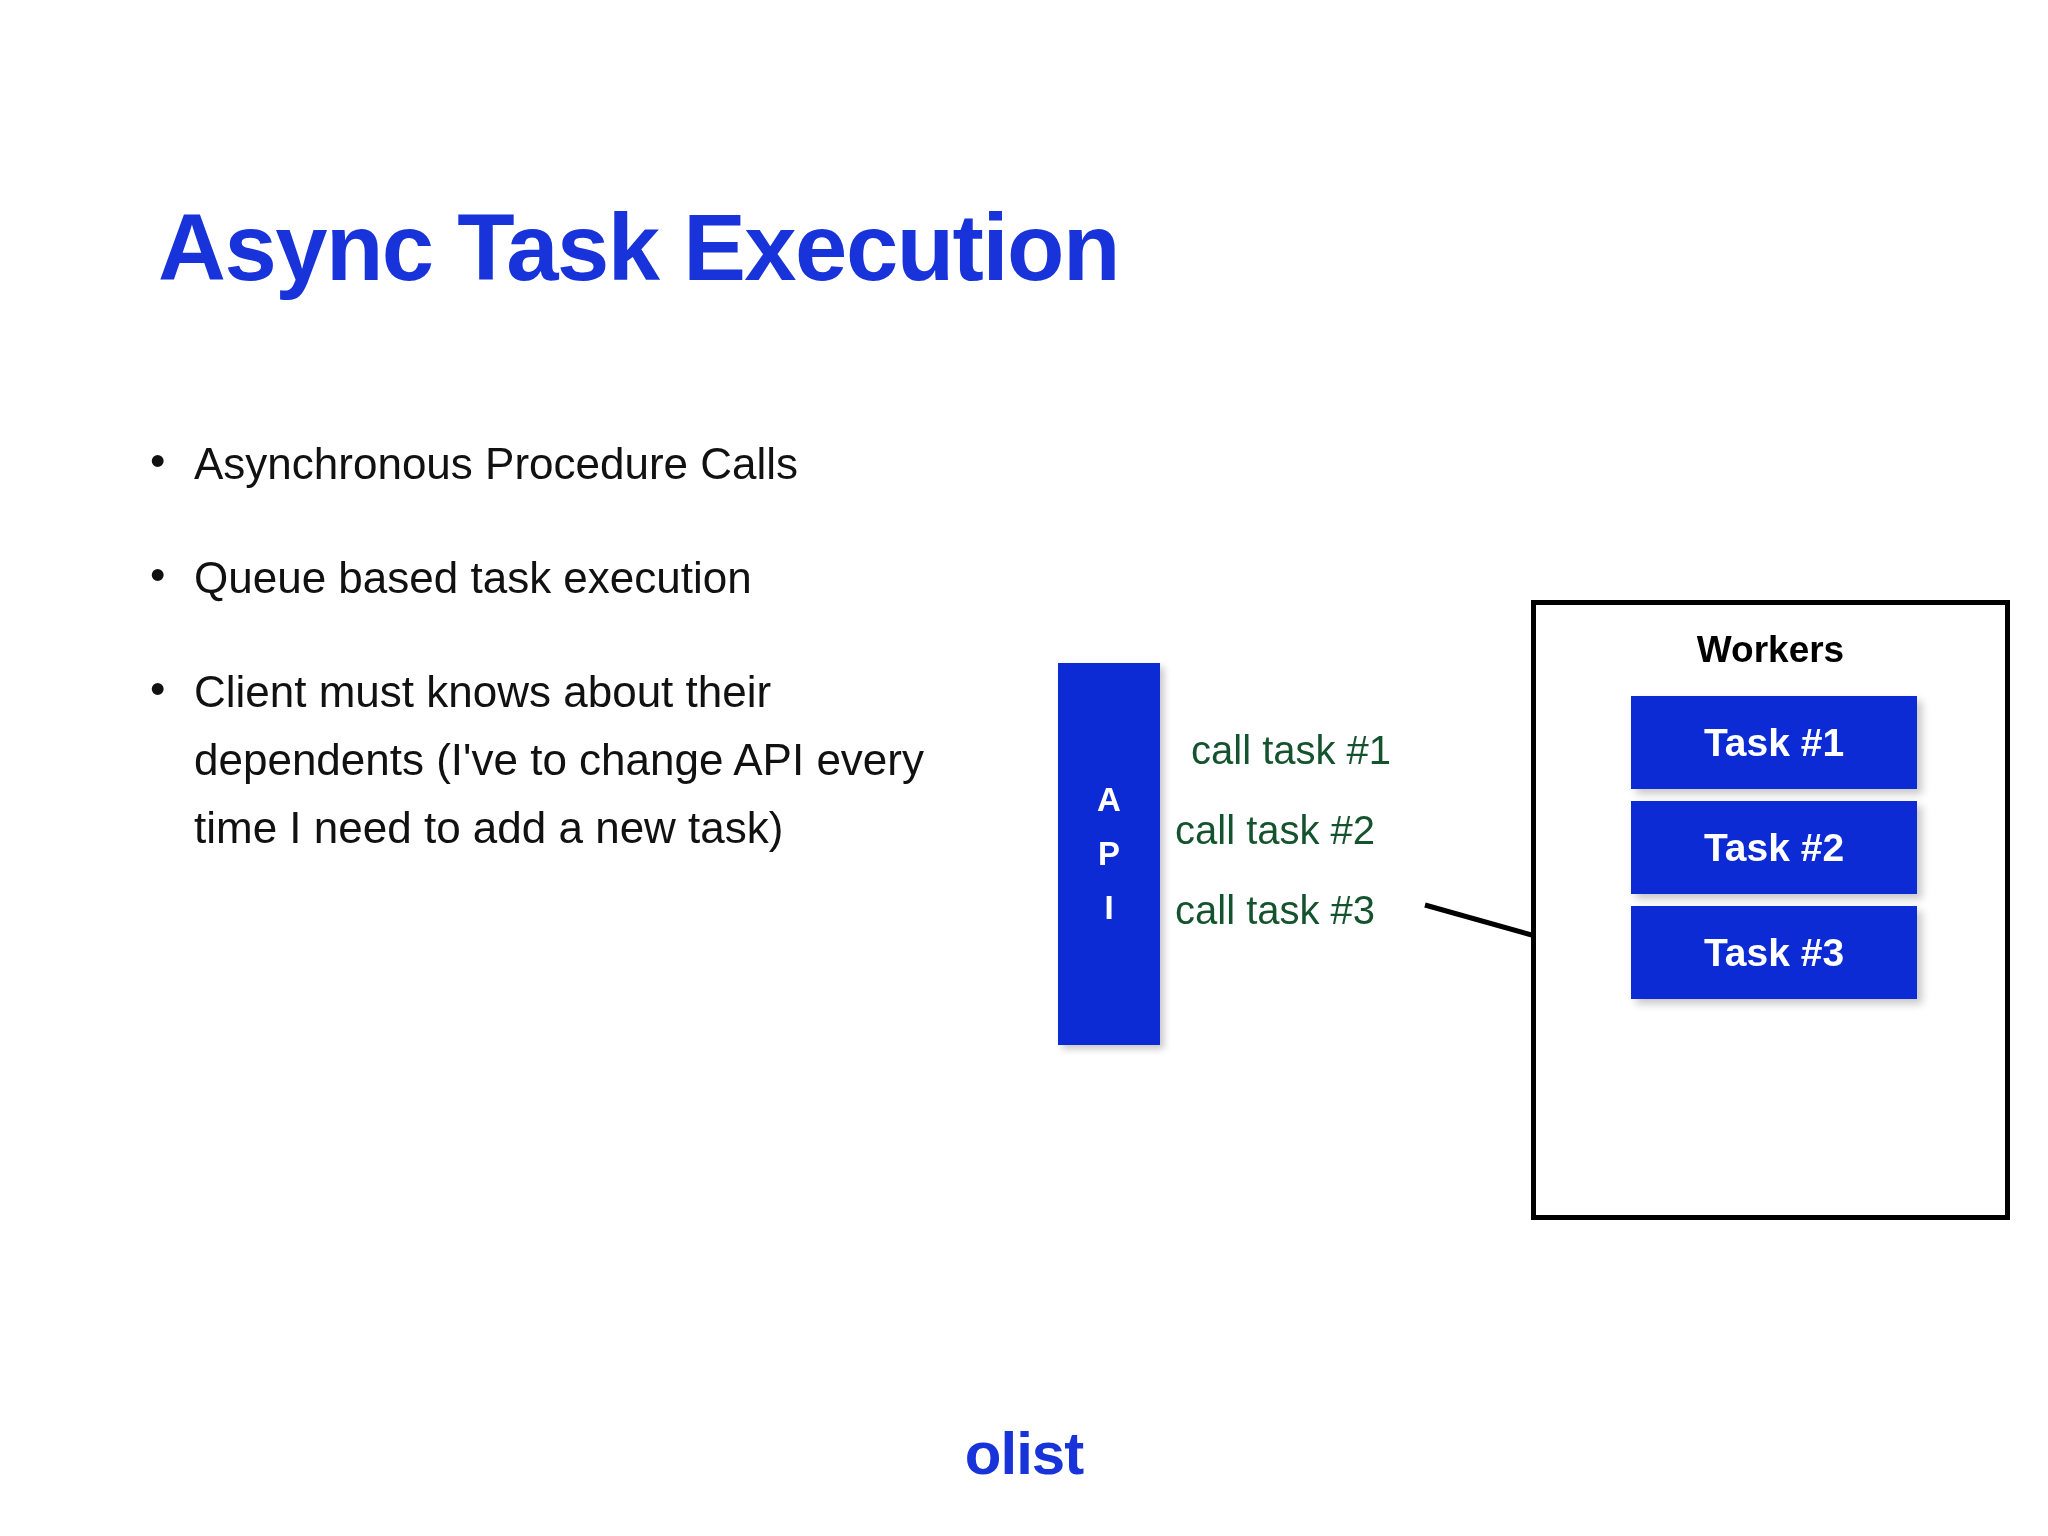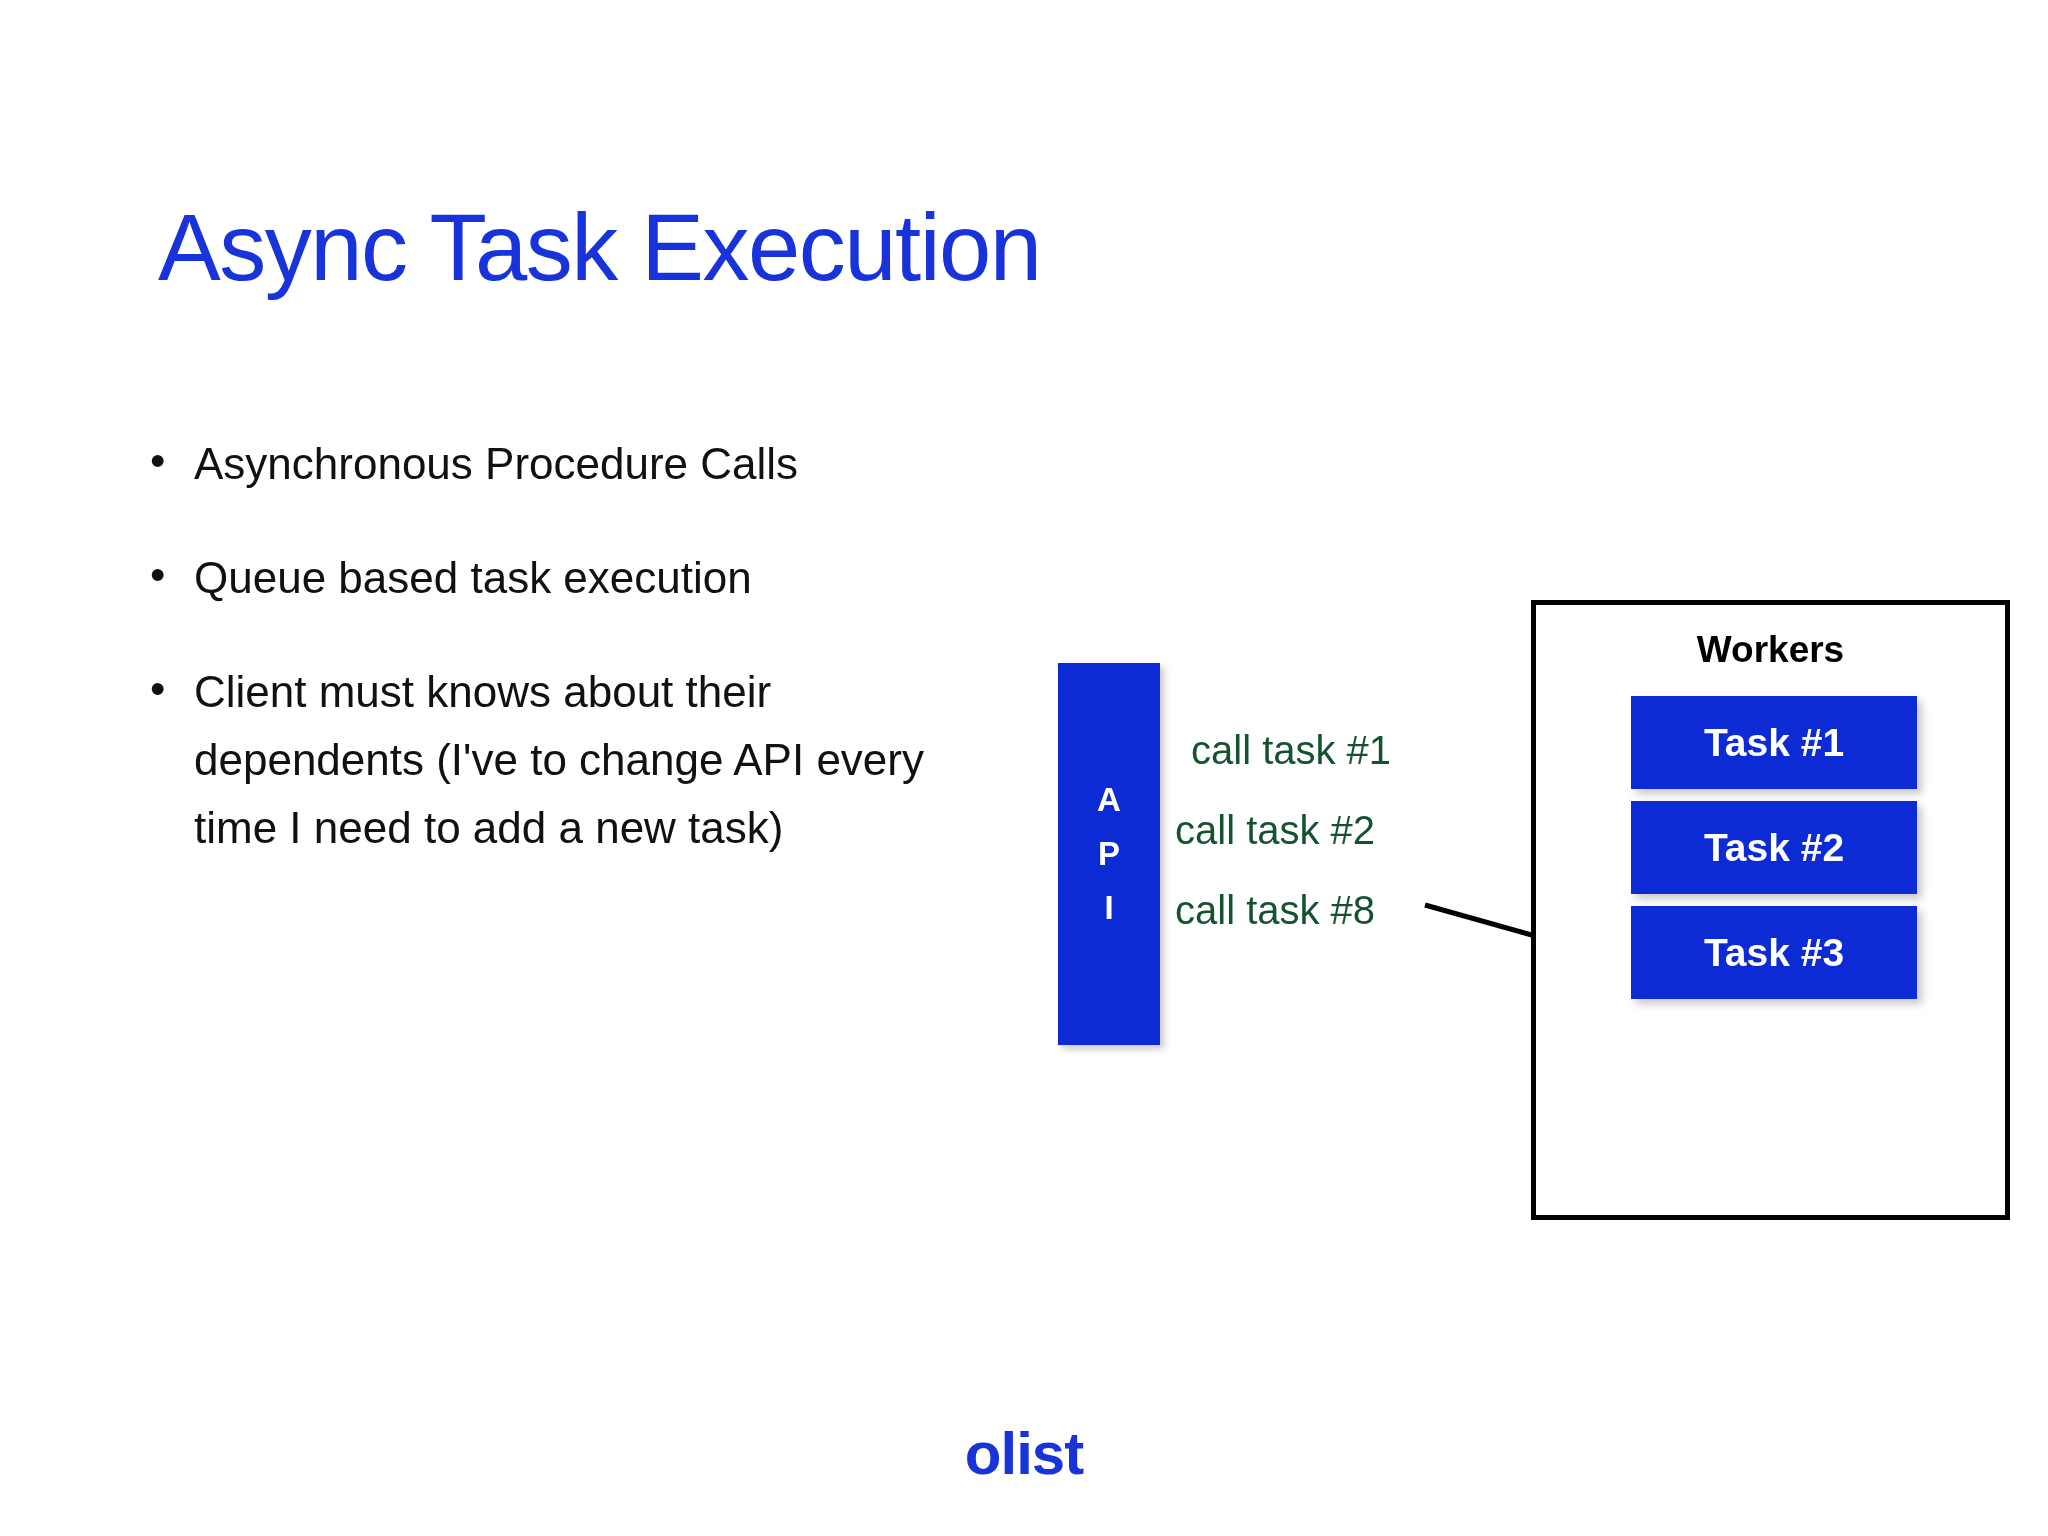--- a/index.html
+++ b/index.html
@@ -21,21 +21,21 @@
     inset: 0;
     background: #ffffff;
   }
 
   
   .slide-title {
     position: absolute;
     left: 158px;
     top: 136px;
     font-size: 94px;
-    font-weight: normal;
+    font-weight: bold;
     color: #1833d9;
     letter-spacing: -1.5px;
     line-height: 1.05;
     white-space: nowrap;
   }
 
   
   .bullets {
     position: absolute;
     left: 150px;
@@ -204,21 +204,21 @@
 
     <div class="api-box">
       <span class="api-letter">A</span>
       <span class="api-letter">P</span>
       <span class="api-letter">I</span>
     </div>
 
     <div class="call-labels">
       <div class="call-label indent-1">call task #1</div>
       <div class="call-label">call task #2</div>
-      <div class="call-label">call task #8</div>
+      <div class="call-label">call task #3</div>
     </div>
 
     <svg class="arrow-svg" viewBox="0 0 240 140" xmlns="http://www.w3.org/2000/svg">
       <defs>
         <marker id="arrowhead" markerWidth="7" markerHeight="7" refX="6" refY="3.2" orient="auto" markerUnits="strokeWidth">
           <path d="M0,0 L7,3.2 L0,6.4 z" fill="#000000"></path>
         </marker>
       </defs>
       <line x1="25" y1="45" x2="196" y2="93" stroke="#000000" stroke-width="5" marker-end="url(#arrowhead)"></line>
     </svg>

